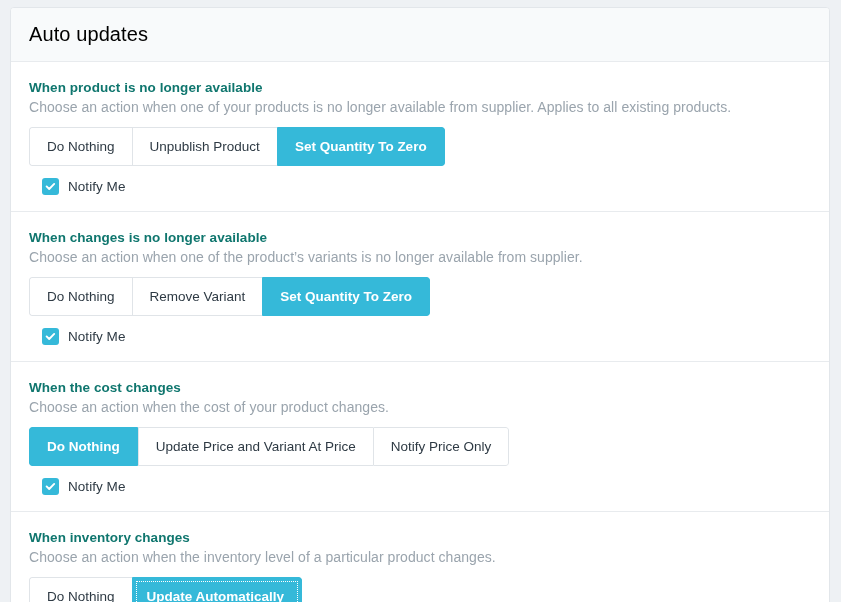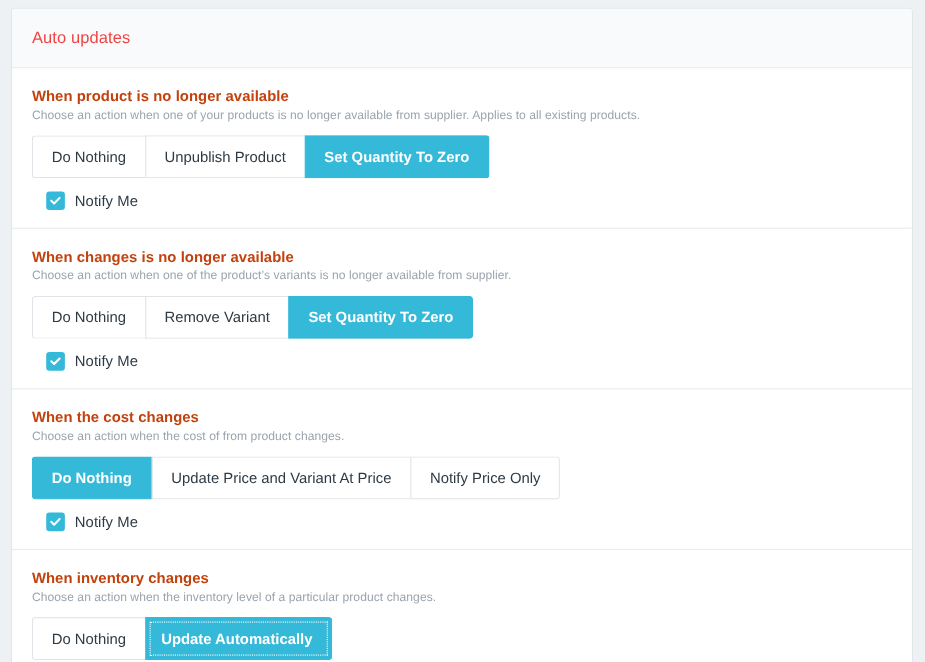--- a/index.html
+++ b/index.html
@@ -38,45 +38,45 @@
     height: 54px;
     background: #f8fafb;
     border-bottom: 1px solid #e8ebee;
     display: flex;
     align-items: center;
     padding: 0 0 0 18px;
     box-sizing: border-box;
   }
 
   .card-title {
-    font-size: 15px;
-    color: #ef4444;
+    font-size: 20px;
+    color: #000000;
     letter-spacing: 0.1px;
     font-weight: 400;
   }
 
   .section {
     padding: 18px 18px 16px 18px;
     border-bottom: 1px solid #e8ebee;
     box-sizing: border-box;
   }
   .section:last-child {
     border-bottom: none;
   }
 
   .section-title {
     font-size: 13.5px;
     font-weight: 700;
-    color: #c2410c;
+    color: #0f766e;
     margin: 0 0 4px 0;
     letter-spacing: 0.05px;
   }
 
   .section-desc {
-    font-size: 11px;
+    font-size: 14px;
     color: #9aa4ad;
     margin: 0 0 12px 0;
     letter-spacing: 0.05px;
   }
 
   .btn-group {
     display: inline-flex;
     border-radius: 3px;
     overflow: hidden;
     vertical-align: top;
@@ -198,21 +198,21 @@
           </div><div class="notify-row">
             <span class="checkbox" role="checkbox" aria-checked="true">
               <span>
                 <svg width="11" height="11" viewBox="0 0 11 11" aria-hidden="true">
                   <path d="M1.6 5.4 L4.2 8.0 L9.2 2.9" fill="none" stroke="#ffffff" stroke-width="1.9" stroke-linecap="round" stroke-linejoin="round"></path>
                 </svg>
               </span>
             </span>
             <span class="notify-label">Notify Me</span>
           </div></div>
-        <div class="section"><div class="section-title">When the cost changes</div><div class="section-desc">Choose an action when the cost of from product changes.</div><div class="btn-group" role="group">
+        <div class="section"><div class="section-title">When the cost changes</div><div class="section-desc">Choose an action when the cost of your product changes.</div><div class="btn-group" role="group">
             <button type="button" class="btn-opt active">Do Nothing</button>
             <button type="button" class="btn-opt">Update Price and Variant At Price</button>
             <button type="button" class="btn-opt">Notify Price Only</button>
           </div><div class="notify-row">
             <span class="checkbox" role="checkbox" aria-checked="true">
               <span>
                 <svg width="11" height="11" viewBox="0 0 11 11" aria-hidden="true">
                   <path d="M1.6 5.4 L4.2 8.0 L9.2 2.9" fill="none" stroke="#ffffff" stroke-width="1.9" stroke-linecap="round" stroke-linejoin="round"></path>
                 </svg>
               </span>

